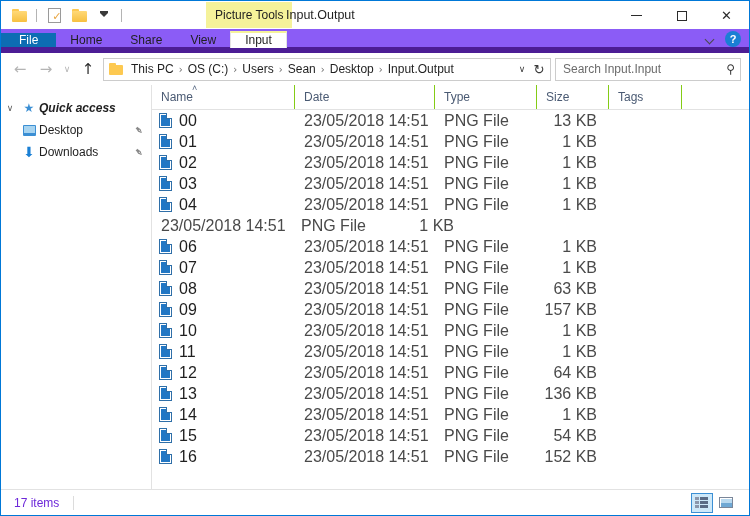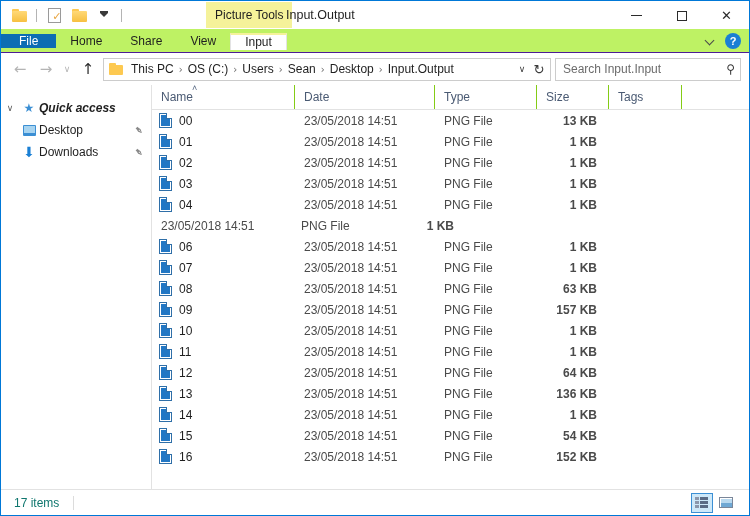--- a/index.html
+++ b/index.html
@@ -87,23 +87,23 @@
     color: #2b2b2b;
   }
   .wc-min { width: 11px; height: 1px; background: #2b2b2b; }
   .wc-max { width: 10px; height: 10px; border: 1px solid #2b2b2b; }
   .wc-close { font-size: 13px; line-height: 1; font-family: "DejaVu Sans", sans-serif; }
 
   
   #ribbon {
     position: relative;
     height: 24px;
-    background: #bef264;
-    border-bottom: 1px solid #4c1d95;
-    display: flex; align-items: center;
+    background: #8b5cf6;
+    border-bottom: 6px solid #4c1d95;
+    display: flex; align-items: flex-end;
   }
   .tab {
     padding: 0 14px;
     display: flex; align-items: center;
     font-size: 12px; color: #1f1f1f;
     cursor: default;
   }
   .tab.file {
     background: #0d6db3; color: #ffffff;
     padding: 0 18px;
@@ -272,27 +272,27 @@
   .c-name { width: 143px; }
   .c-date { width: 140px; text-align: right; }
   .c-type { width: 102px; }
   .c-size { width: 72px; }
   .c-tags { width: 73px; }
   .c-end  { flex: 1; border-right: none; }
 
   #rows { position: absolute; left: 0; right: 0; top: 25px; bottom: 0; }
   .row {
     display: flex; align-items: center;
-    height: 21px; font-size: 12px; color: #1f1f1f;
+    height: 21px; font-size: 16px; color: #1f1f1f;
   }
   .cell { padding-left: 9px; display: flex; align-items: center; }
   .cell.name { width: 143px; padding-left: 7px; gap: 7px; }
   .cell.date { width: 140px; color: #4a4a4a; }
   .cell.type { width: 102px; color: #4a4a4a; }
-  .cell.size { width: 72px; color: #4a4a4a; justify-content: flex-end; padding-right: 12px; padding-left: 0; font-weight: bold; }
+  .cell.size { width: 72px; color: #4a4a4a; justify-content: flex-end; padding-right: 12px; padding-left: 0; }
   .cell.tags { width: 73px; }
   .png-ico {
     width: 13px; height: 15px; flex: none; position: relative;
     background: #ffffff; border: 1px solid #2f6fa8;
   }
   .png-ico::before {
     content: ""; position: absolute; left: 1px; top: 1px;
     width: 9px; height: 11px; background: #2277c4;
   }
   .png-ico::after {
@@ -302,21 +302,21 @@
   }
 
   
   #statusbar {
     position: absolute; left: 0; right: 0; bottom: 0;
     height: 26px;
     border-top: 1px solid #e2e2e2;
     background: #ffffff;
     display: flex; align-items: center;
     padding: 0 6px 0 13px;
-    font-size: 12px; color: #0f766e;
+    font-size: 12px; color: #6d28d9;
   }
   #status-text { display: flex; align-items: center; }
   .status-sep { width: 1px; height: 14px; background: #dcdcdc; margin-left: 14px; }
   #viewbtns { margin-left: auto; display: flex; gap: 2px; padding-right: 6px; }
   .viewbtn {
     width: 22px; height: 20px;
     display: flex; align-items: center; justify-content: center;
     border: 1px solid transparent;
   }
   .viewbtn.sel { border-color: #3b8fd4; background: #cde8f9; }

